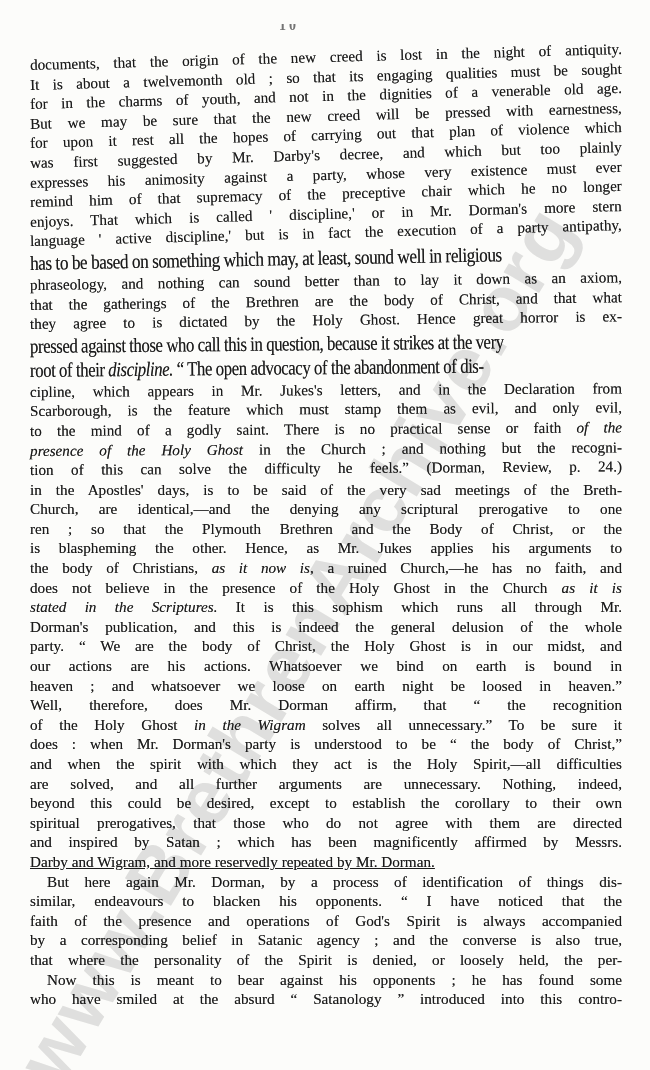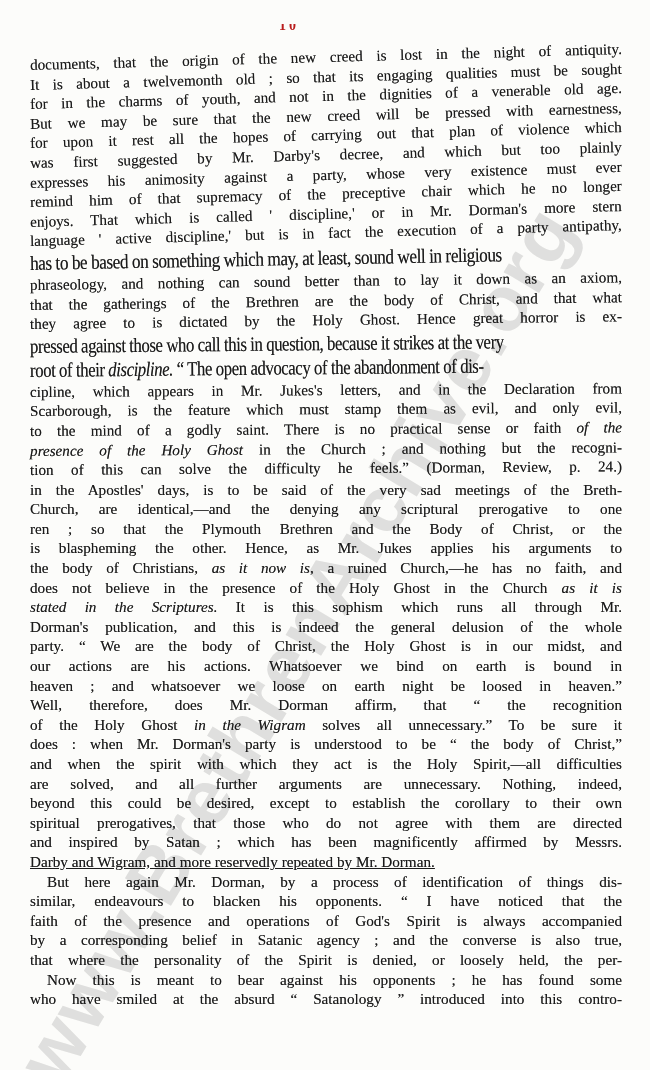--- a/index.html
+++ b/index.html
@@ -12,21 +12,21 @@
     position:absolute;left:38px;top:1030px;
     transform:rotate(-59deg);transform-origin:0 50%;
     font-family:"Liberation Sans","DejaVu Sans",sans-serif;
     font-weight:bold;font-size:78px;letter-spacing:2px;
     color:rgba(168,168,168,0.34);
     white-space:nowrap;pointer-events:none;z-index:0;
   }
   .pageno{
     position:absolute;top:18px;left:0;width:578px;
     text-align:center;font-size:14px;font-weight:bold;
-    color:#b91c1c;letter-spacing:3px;
+    color:#737373;letter-spacing:3px;
     clip-path:inset(38% 0 0 0);
     z-index:1;
   }
   .text{
     position:absolute;left:30px;top:55px;width:592px;z-index:1;
     color:#1b1b1b;
   }
   .line{
     font-size:15.2px;line-height:19.6px;height:19.6px;
     text-align:justify;text-align-last:justify;

